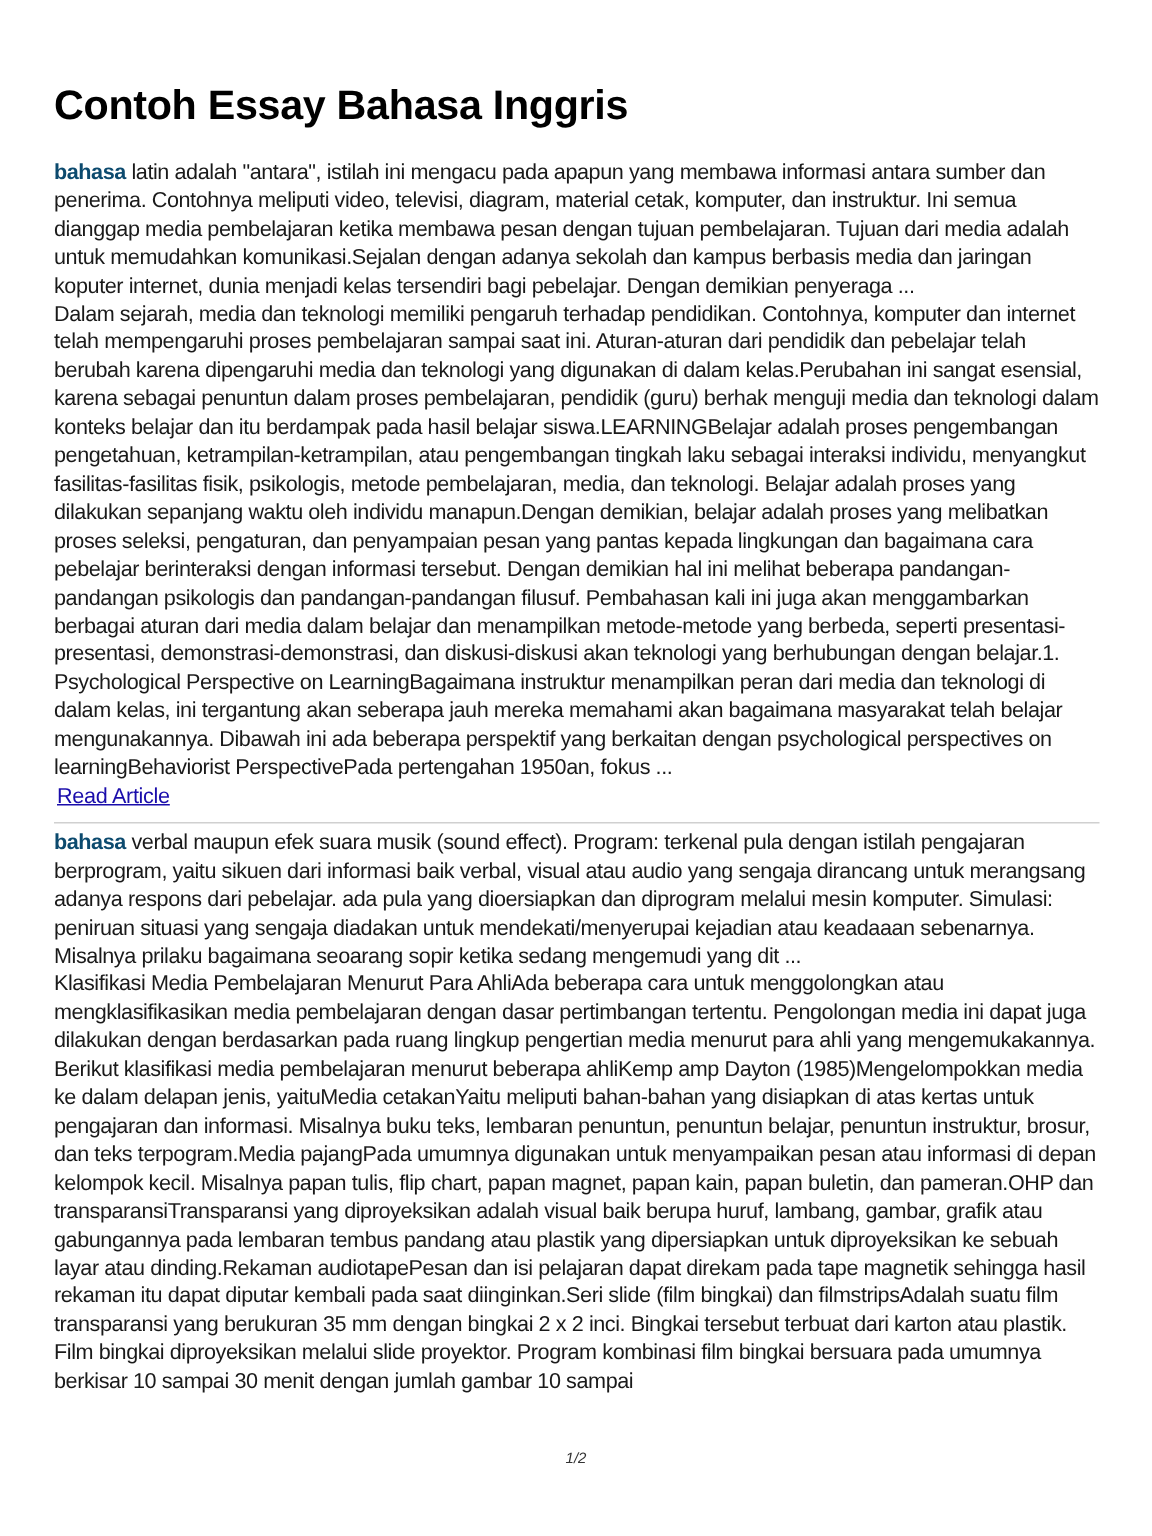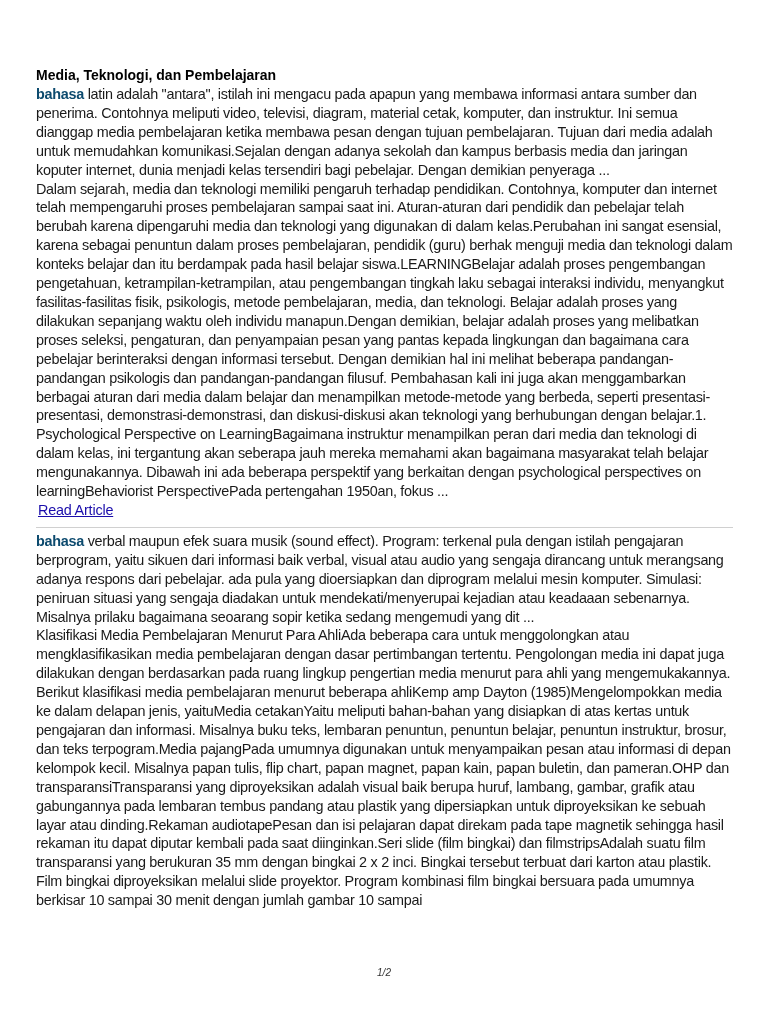--- a/index.html
+++ b/index.html
@@ -79,23 +79,23 @@
       text-align: center;
       font-size: 10px;
       font-style: italic;
       color: #333;
     }
   </style>
 </head>
 <body>
 
 <div class="page">
+  <h1 class="title">Contoh Essay Bahasa Inggris</h1>
 
   <div class="article article-1">
-    <h2 class="article-heading">Media, Teknologi, dan Pembelajaran</h2>
     <p class="body-text"><span class="kw">bahasa</span><span> latin adalah "antara", istilah ini mengacu pada apapun yang membawa informasi antara sumber dan penerima. Contohnya meliputi video, televisi, diagram, material cetak, komputer, dan instruktur. Ini semua dianggap media pembelajaran ketika membawa pesan dengan tujuan pembelajaran. Tujuan dari media adalah untuk memudahkan komunikasi.Sejalan dengan adanya sekolah dan kampus berbasis media dan jaringan koputer internet, dunia menjadi kelas tersendiri bagi pebelajar. Dengan demikian penyeraga ...</span></p>
     <p class="body-text">Dalam sejarah, media dan teknologi memiliki pengaruh terhadap pendidikan. Contohnya, komputer dan internet telah mempengaruhi proses pembelajaran sampai saat ini. Aturan-aturan dari pendidik dan pebelajar telah berubah karena dipengaruhi media dan teknologi yang digunakan di dalam kelas.Perubahan ini sangat esensial, karena sebagai penuntun dalam proses pembelajaran, pendidik (guru) berhak menguji media dan teknologi dalam konteks belajar dan itu berdampak pada hasil belajar siswa.LEARNINGBelajar adalah proses pengembangan pengetahuan, ketrampilan-ketrampilan, atau pengembangan tingkah laku sebagai interaksi individu, menyangkut fasilitas-fasilitas fisik, psikologis, metode pembelajaran, media, dan teknologi. Belajar adalah proses yang dilakukan sepanjang waktu oleh individu manapun.Dengan demikian, belajar adalah proses yang melibatkan proses seleksi, pengaturan, dan penyampaian pesan yang pantas kepada lingkungan dan bagaimana cara pebelajar berinteraksi dengan informasi tersebut. Dengan demikian hal ini melihat beberapa pandangan-pandangan psikologis dan pandangan-pandangan filusuf. Pembahasan kali ini juga akan menggambarkan berbagai aturan dari media dalam belajar dan menampilkan metode-metode yang berbeda, seperti presentasi-presentasi, demonstrasi-demonstrasi, dan diskusi-diskusi akan teknologi yang berhubungan dengan belajar.1. Psychological Perspective on LearningBagaimana instruktur menampilkan peran dari media dan teknologi di dalam kelas, ini tergantung akan seberapa jauh mereka memahami akan bagaimana masyarakat telah belajar mengunakannya. Dibawah ini ada beberapa perspektif yang berkaitan dengan psychological perspectives on learningBehaviorist PerspectivePada pertengahan 1950an, fokus ...</p>
     <a class="read-link">Read Article</a>
   </div>
 
   <hr class="divider">
 
   <div class="article article-2">
     <p class="body-text"><span class="kw">bahasa</span><span> verbal maupun efek suara musik (sound effect). Program: terkenal pula dengan istilah pengajaran berprogram, yaitu sikuen dari informasi baik verbal, visual atau audio yang sengaja dirancang untuk merangsang adanya respons dari pebelajar. ada pula yang dioersiapkan dan diprogram melalui mesin komputer. Simulasi: peniruan situasi yang sengaja diadakan untuk mendekati/menyerupai kejadian atau keadaaan sebenarnya. Misalnya prilaku bagaimana seoarang sopir ketika sedang mengemudi yang dit ...</span></p>
     <p class="body-text">Klasifikasi Media Pembelajaran Menurut Para AhliAda beberapa cara untuk menggolongkan atau mengklasifikasikan media pembelajaran dengan dasar pertimbangan tertentu. Pengolongan media ini dapat juga dilakukan dengan berdasarkan pada ruang lingkup pengertian media menurut para ahli yang mengemukakannya. Berikut klasifikasi media pembelajaran menurut beberapa ahliKemp amp Dayton (1985)Mengelompokkan media ke dalam delapan jenis, yaituMedia cetakanYaitu meliputi bahan-bahan yang disiapkan di atas kertas untuk pengajaran dan informasi. Misalnya buku teks, lembaran penuntun, penuntun belajar, penuntun instruktur, brosur, dan teks terpogram.Media pajangPada umumnya digunakan untuk menyampaikan pesan atau informasi di depan kelompok kecil. Misalnya papan tulis, flip chart, papan magnet, papan kain, papan buletin, dan pameran.OHP dan transparansiTransparansi yang diproyeksikan adalah visual baik berupa huruf, lambang, gambar, grafik atau gabungannya pada lembaran tembus pandang atau plastik yang dipersiapkan untuk diproyeksikan ke sebuah layar atau dinding.Rekaman audiotapePesan dan isi pelajaran dapat direkam pada tape magnetik sehingga hasil rekaman itu dapat diputar kembali pada saat diinginkan.Seri slide (film bingkai) dan filmstripsAdalah suatu film transparansi yang berukuran 35 mm dengan bingkai 2 x 2 inci. Bingkai tersebut terbuat dari karton atau plastik. Film bingkai diproyeksikan melalui slide proyektor. Program kombinasi film bingkai bersuara pada umumnya berkisar 10 sampai 30 menit dengan jumlah gambar 10 sampai</p>

